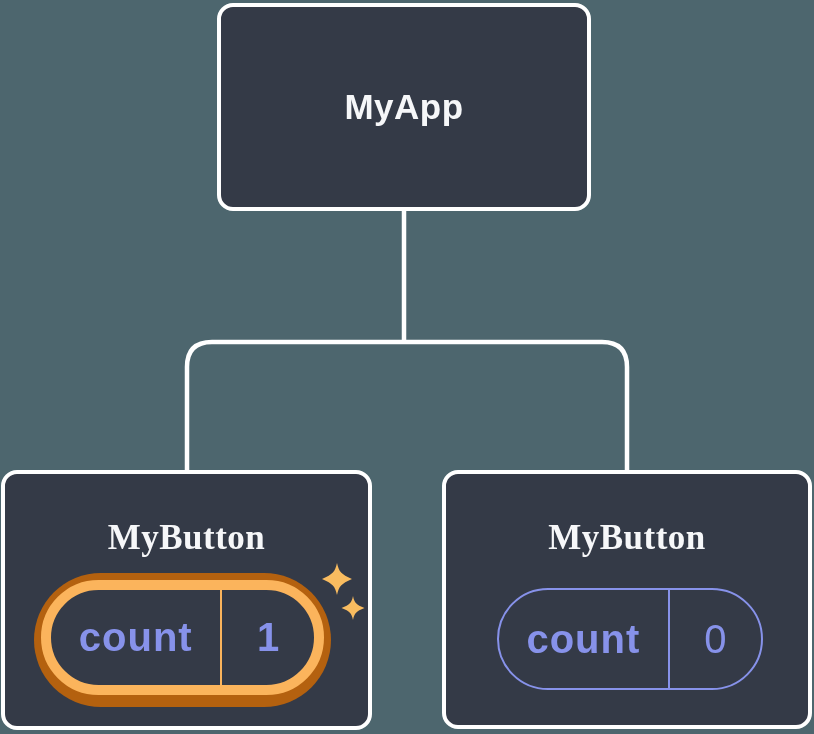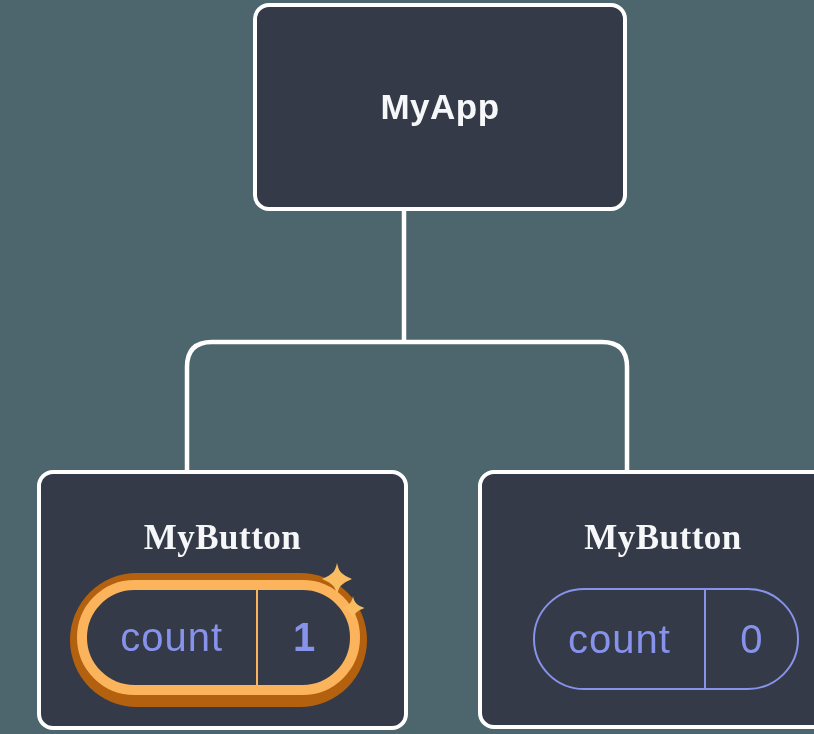--- a/index.html
+++ b/index.html
@@ -20,21 +20,20 @@
     overflow:hidden;
     font-family:"Liberation Sans","DejaVu Sans",sans-serif;
   }
   .connectors{position:absolute;inset:0;width:814px;height:734px;}
   .node{
     position:absolute;
     box-sizing:border-box;
     background:var(--node-fill);
     border:4px solid var(--node-border);
     border-radius:16px;
-    margin-left:36px;
   }
   .node-root{
     left:217px;top:3px;width:374px;height:208px;
     display:flex;align-items:center;justify-content:center;
   }
   .node-left{left:1px;top:470px;width:371px;height:260px;}
   .node-right{left:442px;top:470px;width:370px;height:259px;}
   .node-label{
     color:var(--label-text);
     font-size:35px;font-weight:600;letter-spacing:.5px;
@@ -47,21 +46,21 @@
   
   .pill{
     box-sizing:border-box;
     display:flex;align-items:stretch;
     border-radius:999px;
     background:var(--node-fill);
     color:var(--periwinkle);
     font-size:40px;
   }
   .cell{display:flex;align-items:center;justify-content:center;}
-  .cell-prop{flex:1.85;letter-spacing:1px;}
+  .cell-prop{flex:1.85;letter-spacing:1px;font-weight:bold;}
   .cell-val{flex:1;}
   .val-bold{font-weight:700;}
   .divider{width:2px;background:var(--periwinkle);}
   
   .glow{
     position:absolute;left:29px;top:99px;
     border-radius:999px;
     background:var(--orange-dark);
     padding:7px 7px 12px 7px;
   }

